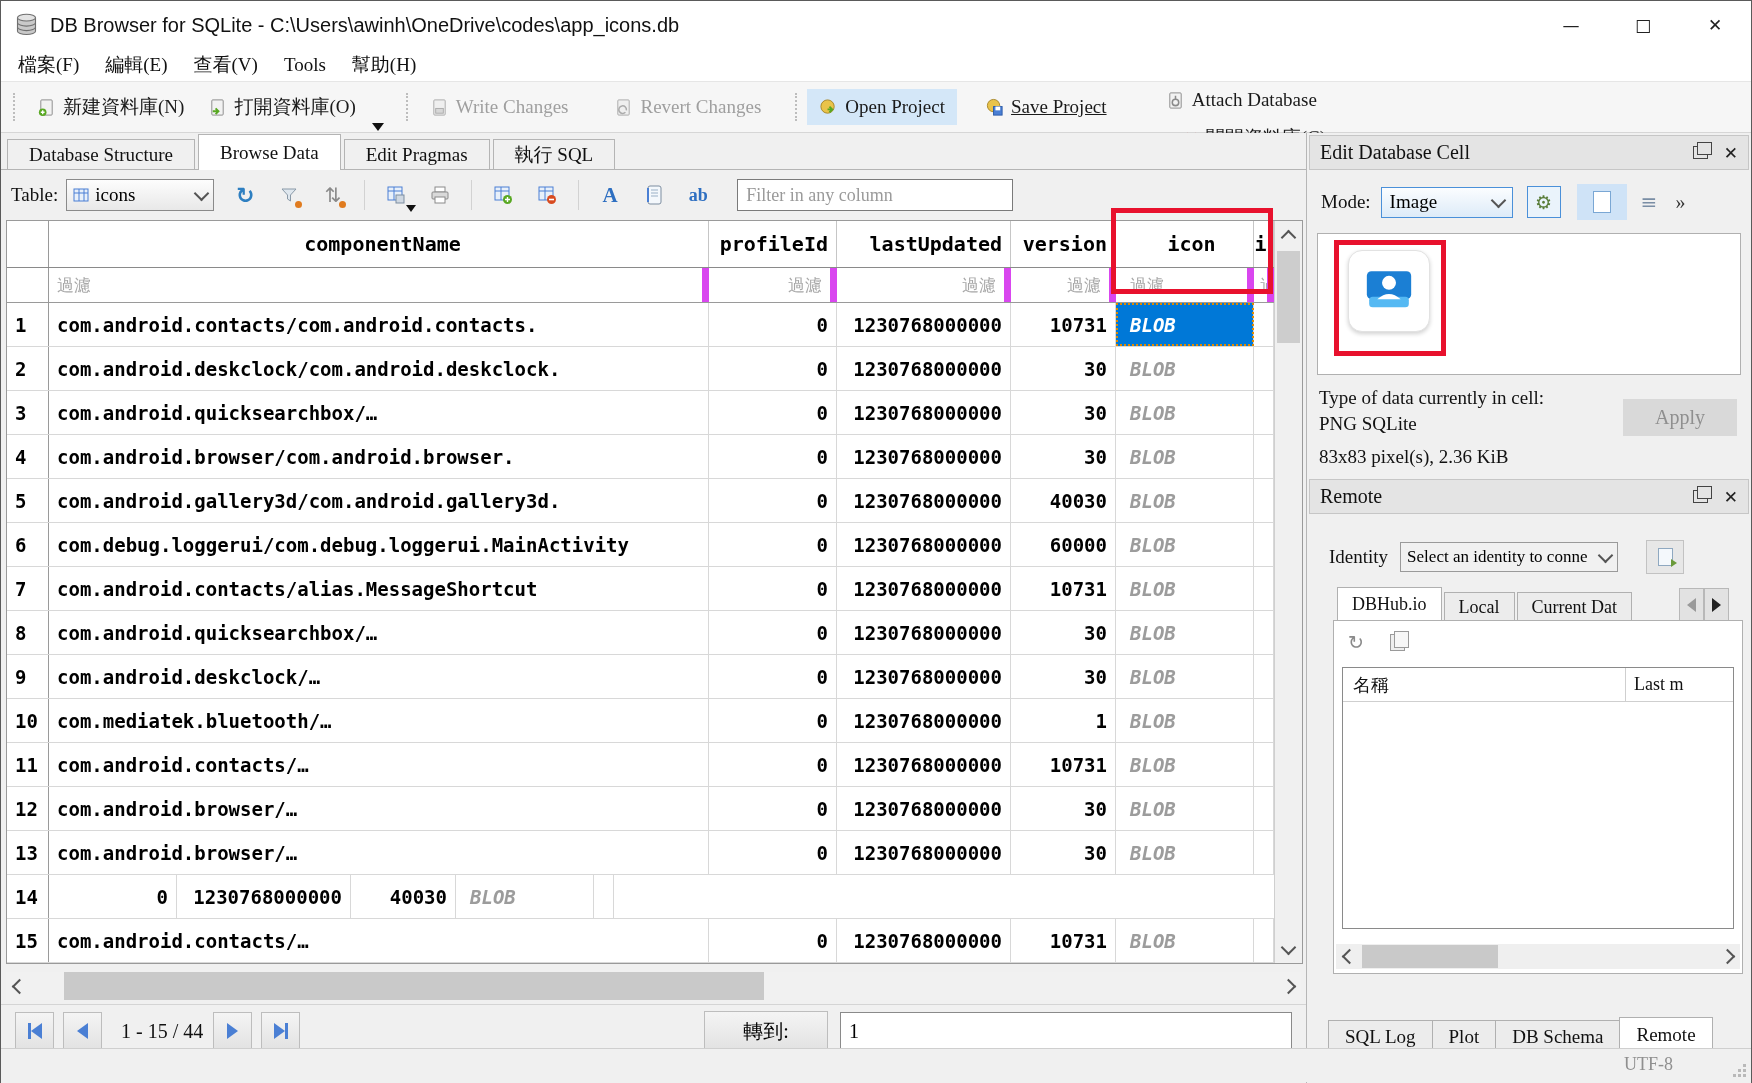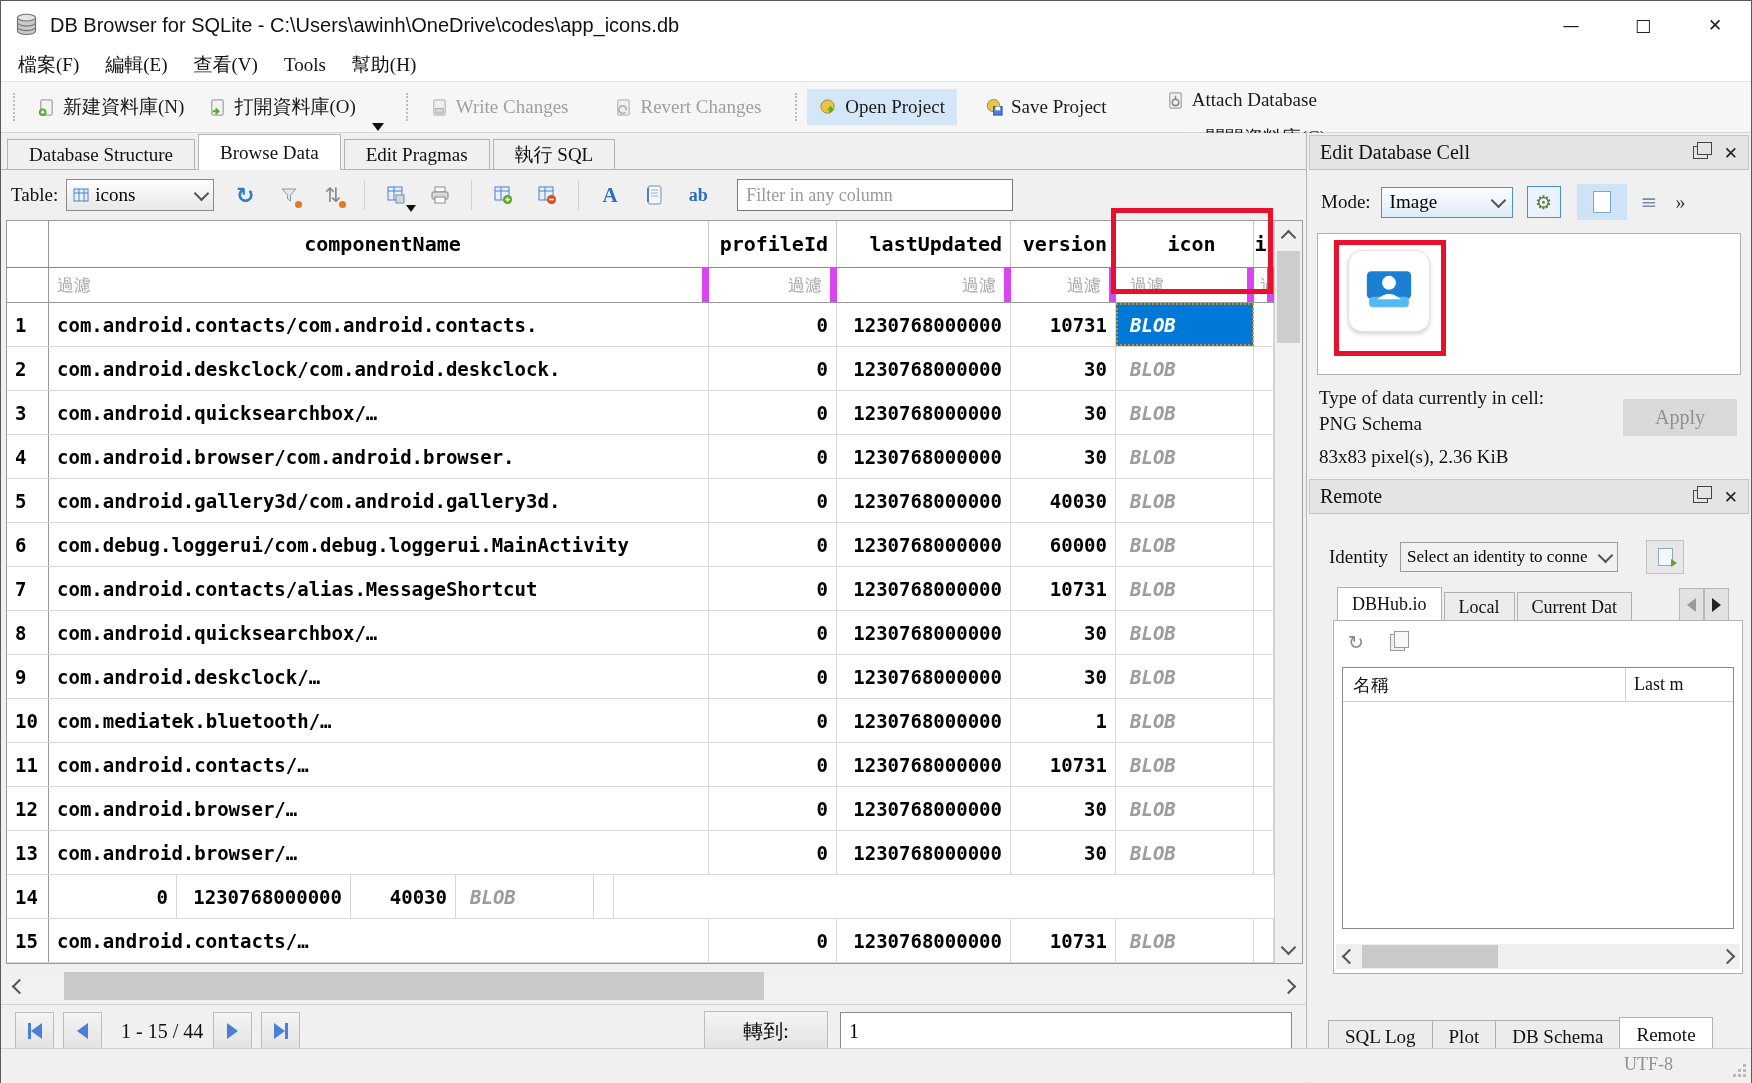--- a/index.html
+++ b/index.html
@@ -259,21 +259,21 @@
       </span>
     </div>
     <div class="tb-group" style="margin-left:10px;">
       <span class="tb-btn hl">
         <svg class="ico16" viewBox="0 0 20 20">
             <circle cx="9" cy="9" r="7" fill="#e9c34a" stroke="#a8872a"></circle>
             <path d="M9 12 l5 0 M11 9 l3 3 -3 3" stroke="#58a822" stroke-width="2" fill="none"></path>
           </svg>
         <span>Open Project</span>
       </span>
-      <span class="tb-btn" style="margin-left:16px;">
+      <span class="tb-btn" style="margin-left:16px;text-decoration:underline;">
         <svg class="ico16" viewBox="0 0 20 20">
             <circle cx="9" cy="8" r="6.5" fill="#e9c34a" stroke="#a8872a"></circle>
             <rect x="9" y="9" width="9" height="9" fill="#4a7fd4" stroke="#2c5ba8"></rect>
             <rect x="11" y="9" width="5" height="4" fill="#fff"></rect>
           </svg>
         <span>Save Project</span>
       </span>
     </div>
     <div class="tb-group" style="margin-left:14px;flex-direction:column;">
       <span class="tb-btn">
@@ -610,21 +610,21 @@
               <rect x="7" y="29" width="34" height="9" rx="3" fill="#55b9f3"></rect>
               <circle cx="24" cy="17" r="6" fill="#ffffff"></circle>
               <path d="M14 31 q10 -9 20 0 z" fill="#ffffff"></path>
             </svg>
           </div>
         </div>
 
         <div class="type-row">
           <div>
             <div class="type-col">Type of data currently in cell:</div>
-            <div class="type-col">PNG Schema</div>
+            <div class="type-col">PNG SQLite</div>
             <div class="type-col size-line">83x83 pixel(s), 2.36 KiB</div>
           </div>
           <span class="apply-btn">Apply</span>
         </div>
       </div>
 
       <div class="remote">
         <div class="panel-hdr">
           <span>Remote</span>
           <span class="hdr-btns">

